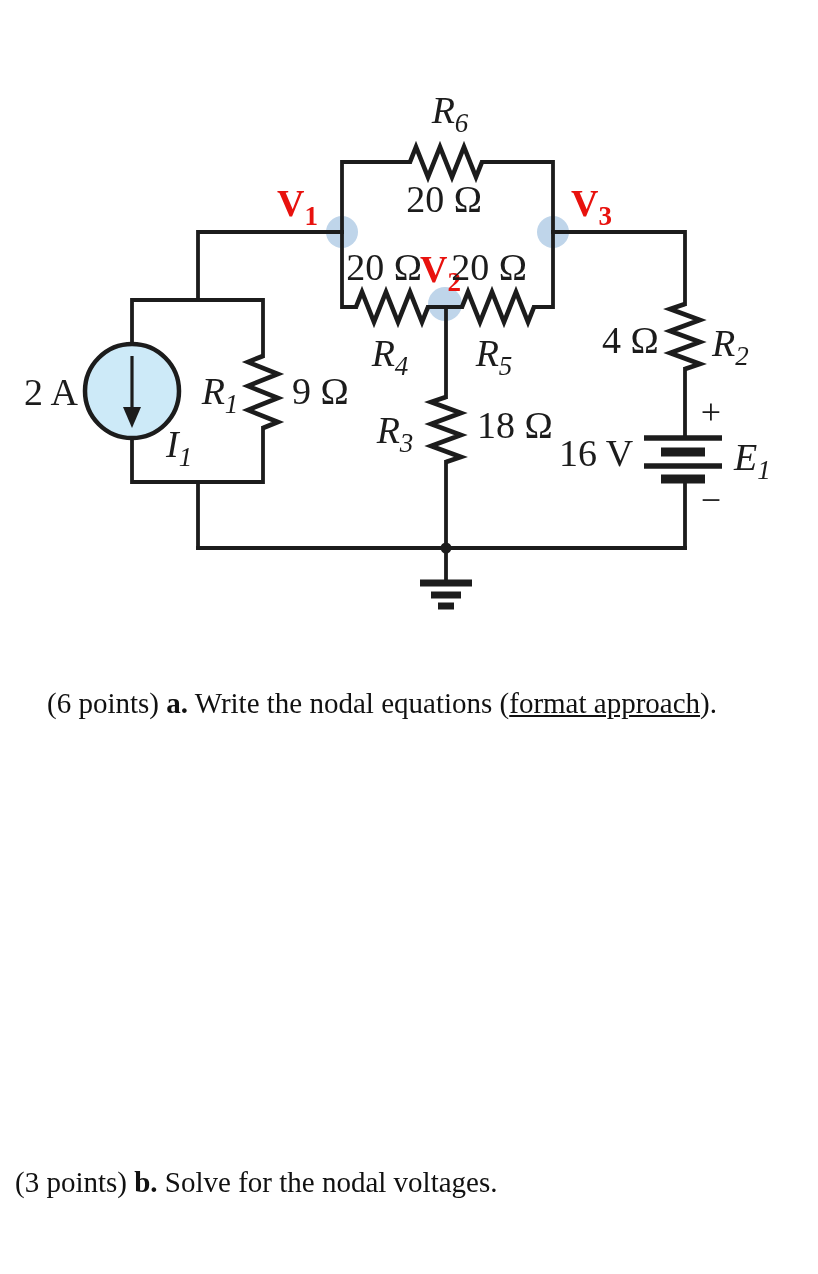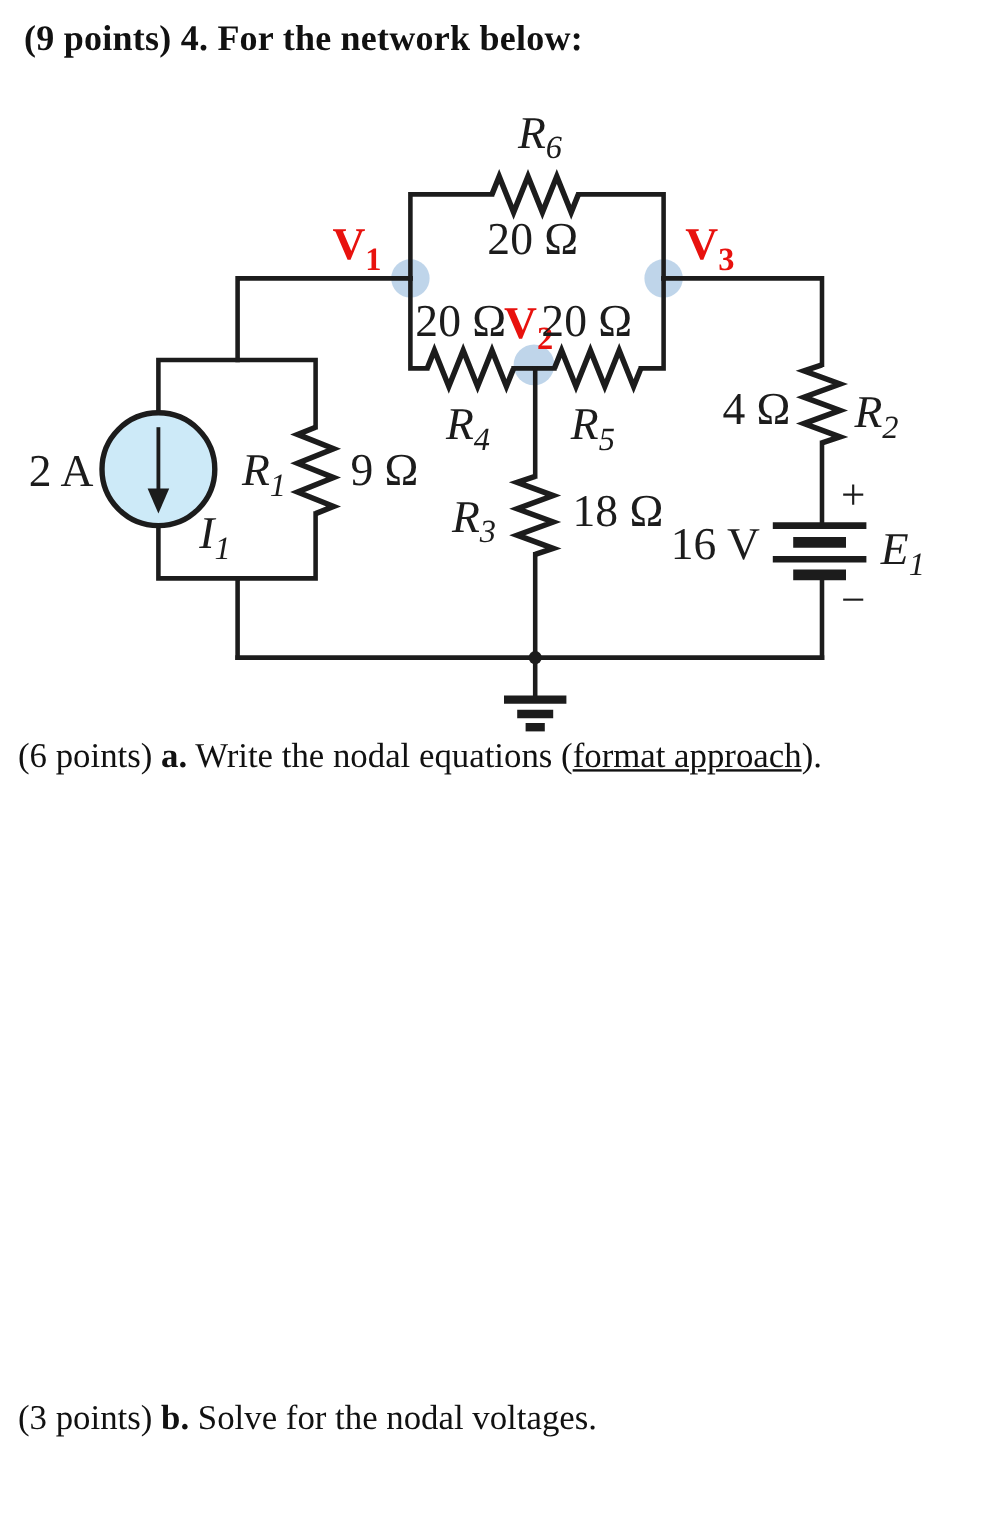--- a/index.html
+++ b/index.html
@@ -3,21 +3,21 @@
 <meta charset="utf-8">
 <style>
   html,body { margin:0; padding:0; background:#ffffff; }
   body { width:818px; height:1274px; position:relative;
          font-family:"Liberation Serif","DejaVu Serif",serif; color:#111; }
   .page { position:absolute; inset:0; background:#fff; }
 
   .title { position:absolute; left:20px; top:16px; font-size:30px; font-weight:bold;
            letter-spacing:0.2px; white-space:nowrap; }
   .part  { position:absolute; left:15px; font-size:29px; white-space:nowrap; }
-  .part-a { top:614px; }
+  .part-a { top:687px;margin-left:32px; }
   .part-b { top:1166px;text-align:center; }
   .plabel { font-weight:bold; }
   .uline  { text-decoration:underline; }
 
   svg.circuit { position:absolute; left:0; top:0; }
 
   .wire { fill:none; stroke:var(--wire,#1c1c1c); stroke-width:3.8; stroke-linecap:square; }
   .zig  { fill:none; stroke:var(--wire,#1c1c1c); stroke-width:4.6; stroke-linejoin:miter; }
   .node-dot { fill:var(--node-highlight,#b4cee6); opacity:0.85; }
   .src-circle { fill:var(--source-fill,#cdeaf8); stroke:var(--wire,#1c1c1c); stroke-width:4.5; }
@@ -32,21 +32,20 @@
   .sym { font-style:italic; }
   .sub { font-size:27px; }
   .accent { fill:var(--label-accent,#e8120e); font-weight:bold; font-style:normal; }
   .sign { font-size:36px; }
 </style>
 </head>
 <body>
 
 <div class="page">
 
-  <div class="title">(9 points) 4. For the network below:</div>
 
   <svg class="circuit" width="818" height="640" viewBox="0 0 818 640" xmlns="http://www.w3.org/2000/svg">
 
     <circle class="node-dot" cx="342" cy="232" r="16"></circle>
     <circle class="node-dot" cx="553" cy="232" r="16"></circle>
     <circle class="node-dot" cx="445" cy="304" r="17"></circle>
 
     <path class="wire" d="M342,232 V162 H410 M482,162 H553 V232"></path>
     <path class="wire" d="M342,232 V307 H356 M428,307 H462 M534,307 H553 V232"></path>
     <path class="wire" d="M342,232 H198 V300"></path>

